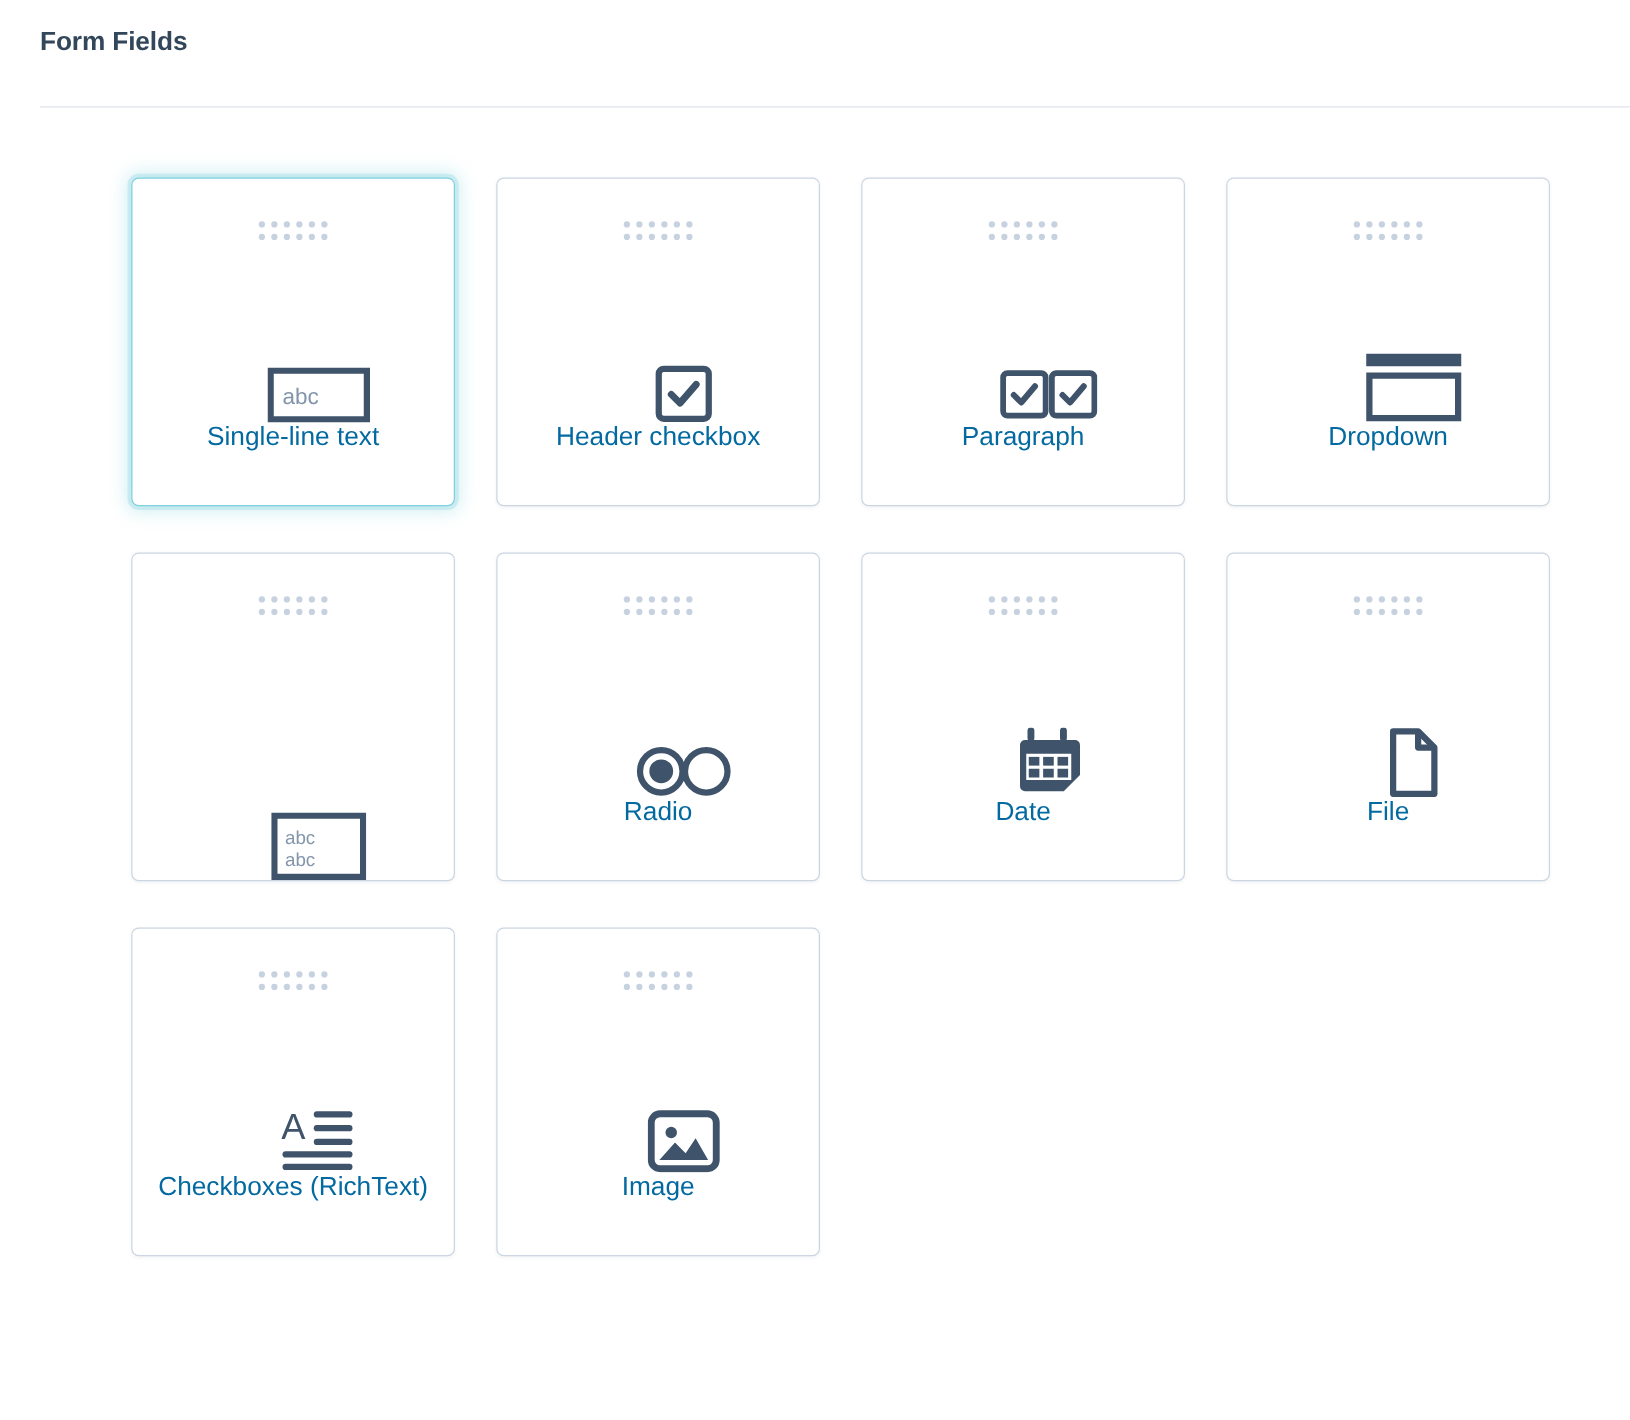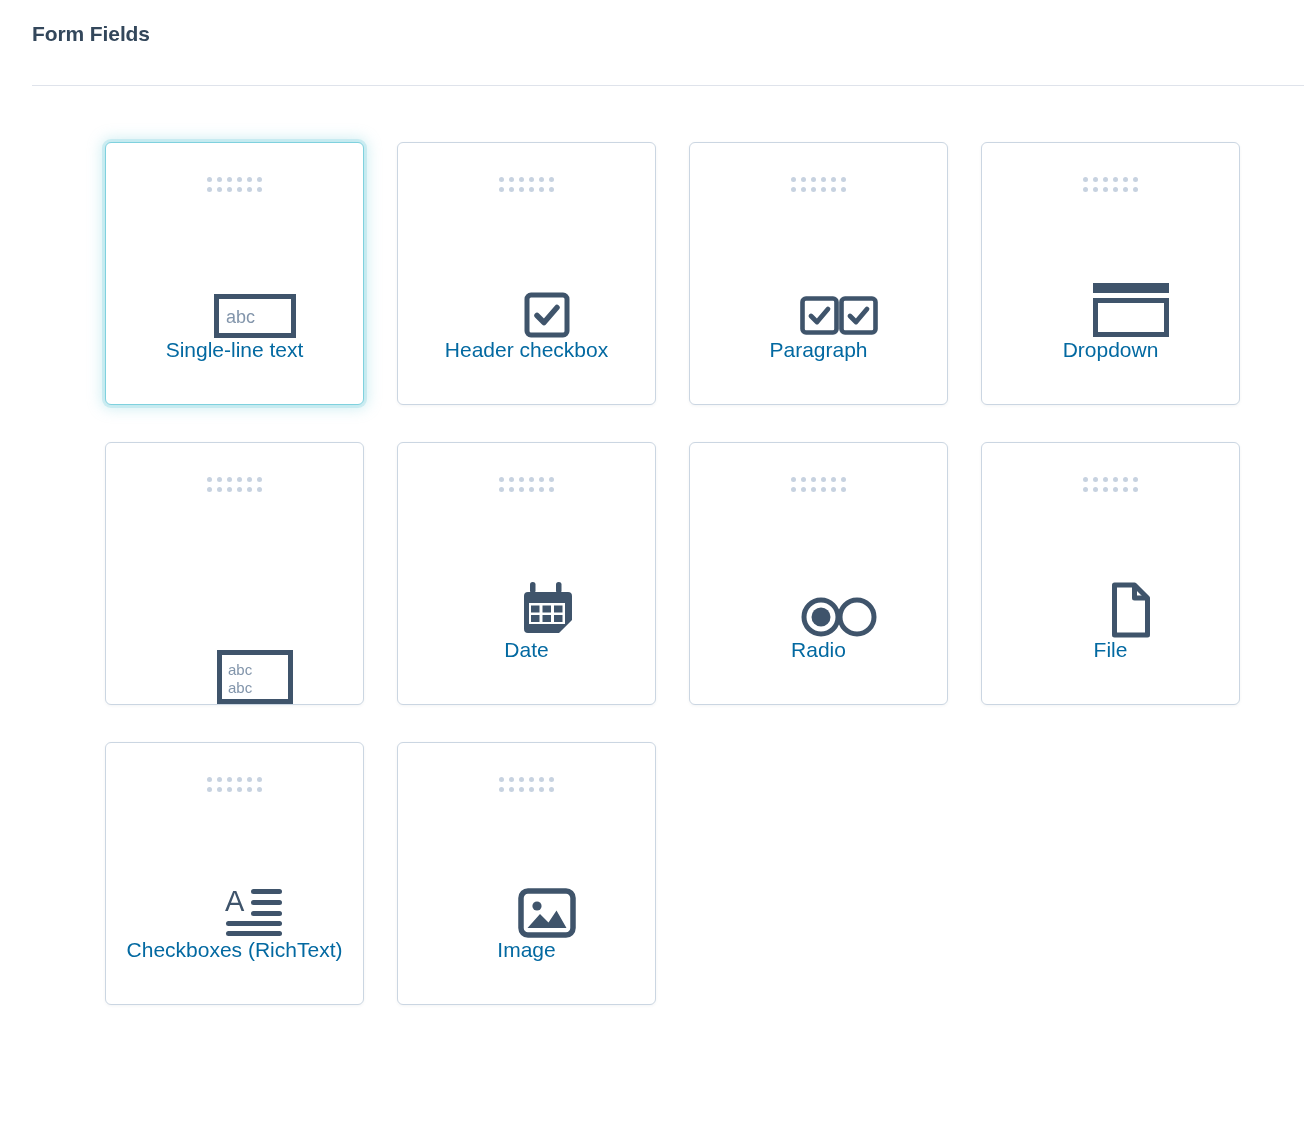--- a/index.html
+++ b/index.html
@@ -257,20 +257,45 @@
           <i></i>
           <i></i>
           <i></i>
           <i></i>
           <i></i>
           <i></i>
           <i></i>
           <i></i>
       </div>
       <div class="icon-wrap">
+        <svg width="78" height="42" viewBox="0 0 78 42">
+          <circle cx="21" cy="21" r="17" fill="#ffffff" stroke="#3f546b" stroke-width="5"></circle>
+          <circle cx="21" cy="21" r="9.5" fill="#3f546b"></circle>
+          <circle cx="57" cy="21" r="17" fill="#ffffff" stroke="#3f546b" stroke-width="5"></circle>
+        </svg>
+      </div>
+      <div class="field-label">Radio</div>
+    </div>
+
+    <div class="field-card">
+      <div class="drag-handle">
+        <i></i>
+          <i></i>
+          <i></i>
+          <i></i>
+          <i></i>
+          <i></i>
+          <i></i>
+          <i></i>
+          <i></i>
+          <i></i>
+          <i></i>
+          <i></i>
+      </div>
+      <div class="icon-wrap">
         <svg width="54" height="56" viewBox="0 0 54 56">
           <rect x="10" y="0" width="5.5" height="11" rx="2.6" fill="#3f546b"></rect>
           <rect x="36" y="0" width="5.5" height="11" rx="2.6" fill="#3f546b"></rect>
           <path d="M4 10 h44 a4 4 0 0 1 4 4 v24 l-13 13 h-31 a4 4 0 0 1 -4 -4 v-33 a4 4 0 0 1 4 -4 z" fill="#3f546b"></path>
           <rect x="9" y="21" width="36" height="21" fill="#ffffff"></rect>
           <rect x="11" y="23.5" width="8.5" height="7" fill="#3f546b"></rect>
           <rect x="22.5" y="23.5" width="8.5" height="7" fill="#3f546b"></rect>
           <rect x="34" y="23.5" width="8.5" height="7" fill="#3f546b"></rect>
           <rect x="11" y="33" width="8.5" height="7" fill="#3f546b"></rect>
           <rect x="22.5" y="33" width="8.5" height="7" fill="#3f546b"></rect>
@@ -289,45 +314,20 @@
           <i></i>
           <i></i>
           <i></i>
           <i></i>
           <i></i>
           <i></i>
           <i></i>
           <i></i>
       </div>
       <div class="icon-wrap">
-        <svg width="78" height="42" viewBox="0 0 78 42">
-          <circle cx="21" cy="21" r="17" fill="#ffffff" stroke="#3f546b" stroke-width="5"></circle>
-          <circle cx="21" cy="21" r="9.5" fill="#3f546b"></circle>
-          <circle cx="57" cy="21" r="17" fill="#ffffff" stroke="#3f546b" stroke-width="5"></circle>
-        </svg>
-      </div>
-      <div class="field-label">Radio</div>
-    </div>
-
-    <div class="field-card">
-      <div class="drag-handle">
-        <i></i>
-          <i></i>
-          <i></i>
-          <i></i>
-          <i></i>
-          <i></i>
-          <i></i>
-          <i></i>
-          <i></i>
-          <i></i>
-          <i></i>
-          <i></i>
-      </div>
-      <div class="icon-wrap">
         <svg width="44" height="56" viewBox="0 0 44 56">
           <path d="M5.5 3 h20 l13 13 v37 h-33 z" fill="#ffffff" stroke="#3f546b" stroke-width="5" stroke-linejoin="round"></path>
           <path d="M25.5 3 v13 h13" fill="none" stroke="#3f546b" stroke-width="5" stroke-linejoin="round"></path>
         </svg>
       </div>
       <div class="field-label">File</div>
     </div>
 
 
     <div class="field-card">

